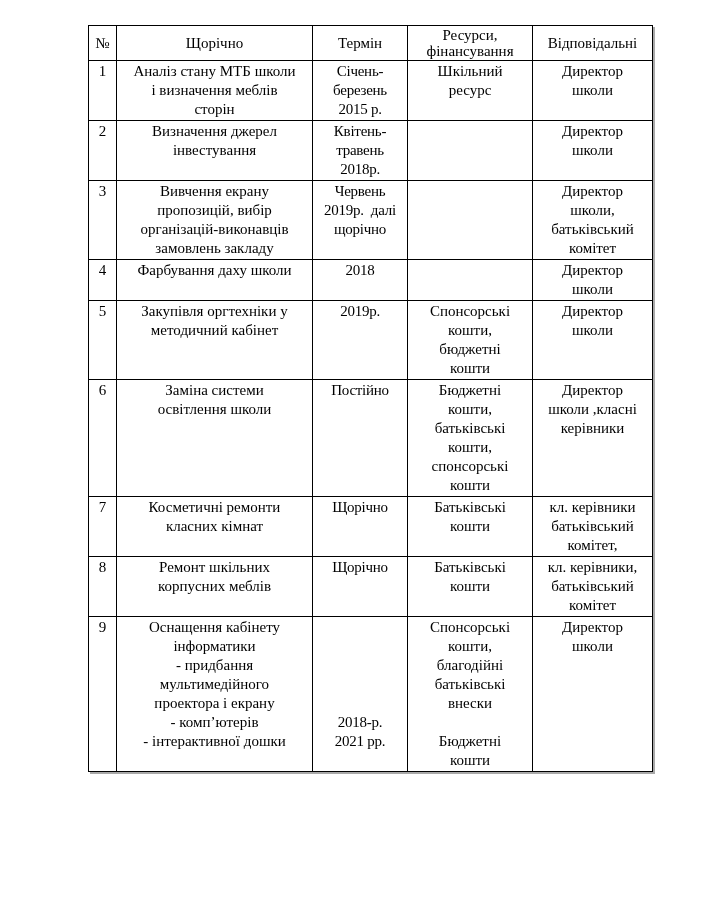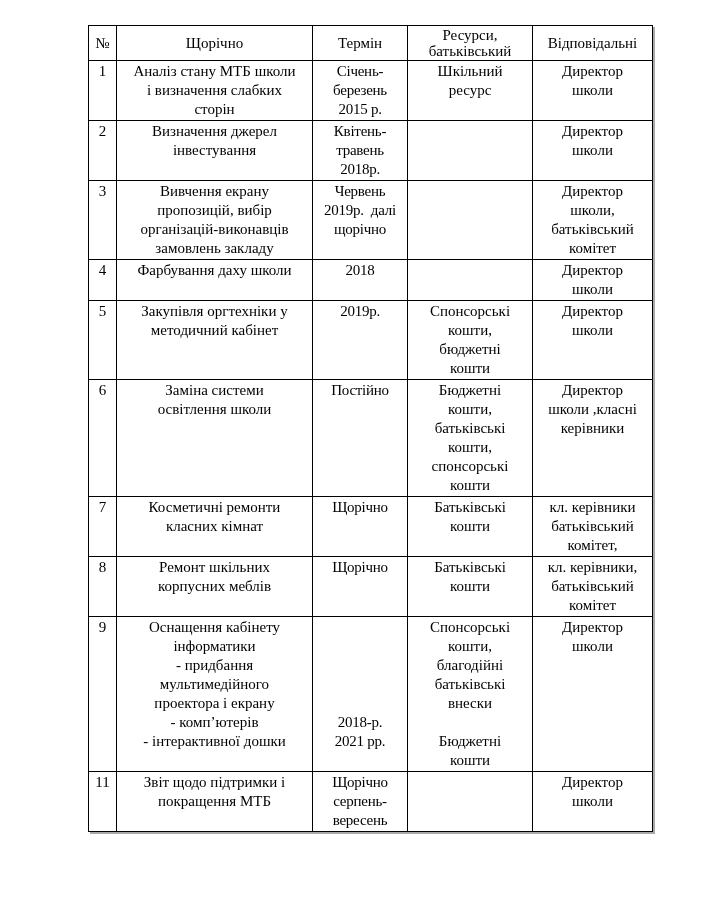--- a/index.html
+++ b/index.html
@@ -71,29 +71,29 @@
       <col style="width:95px">
       <col style="width:125px">
       <col style="width:120px">
     </colgroup>
     <thead>
       <tr style="height:32px">
         <th>№</th>
         <th>Щорічно</th>
         <th>Термін</th>
         <th>Ресурси,
-батьківський</th>
+фінансування</th>
         <th>Відповідальні</th>
       </tr>
     </thead>
     <tbody>
       <tr style="height:57px">
         <td class="c-num">1</td>
         <td class="c-measure">Аналіз стану МТБ школи
-і визначення слабких
+і визначення меблів
 сторін</td>
         <td class="c-term">Січень-
 березень
 2015 р.</td>
         <td class="c-resources">Шкільний
 ресурс</td>
         <td class="c-responsible">Директор
 школи</td>
       </tr>
       <tr style="height:55px">
@@ -199,26 +199,15 @@
 кошти,
 благодійні
 батьківські
 внески
 
 Бюджетні
 кошти</td>
         <td class="c-responsible">Директор
 школи</td>
       </tr>
-      <tr style="height:56px">
-        <td class="c-num">11</td>
-        <td class="c-measure">Звіт щодо підтримки і
-покращення МТБ</td>
-        <td class="c-term">Щорічно
-серпень-
-вересень</td>
-        <td class="c-resources"></td>
-        <td class="c-responsible">Директор
-школи</td>
-      </tr>
     </tbody>
   </table>
 </div>
 
 </body></html>

